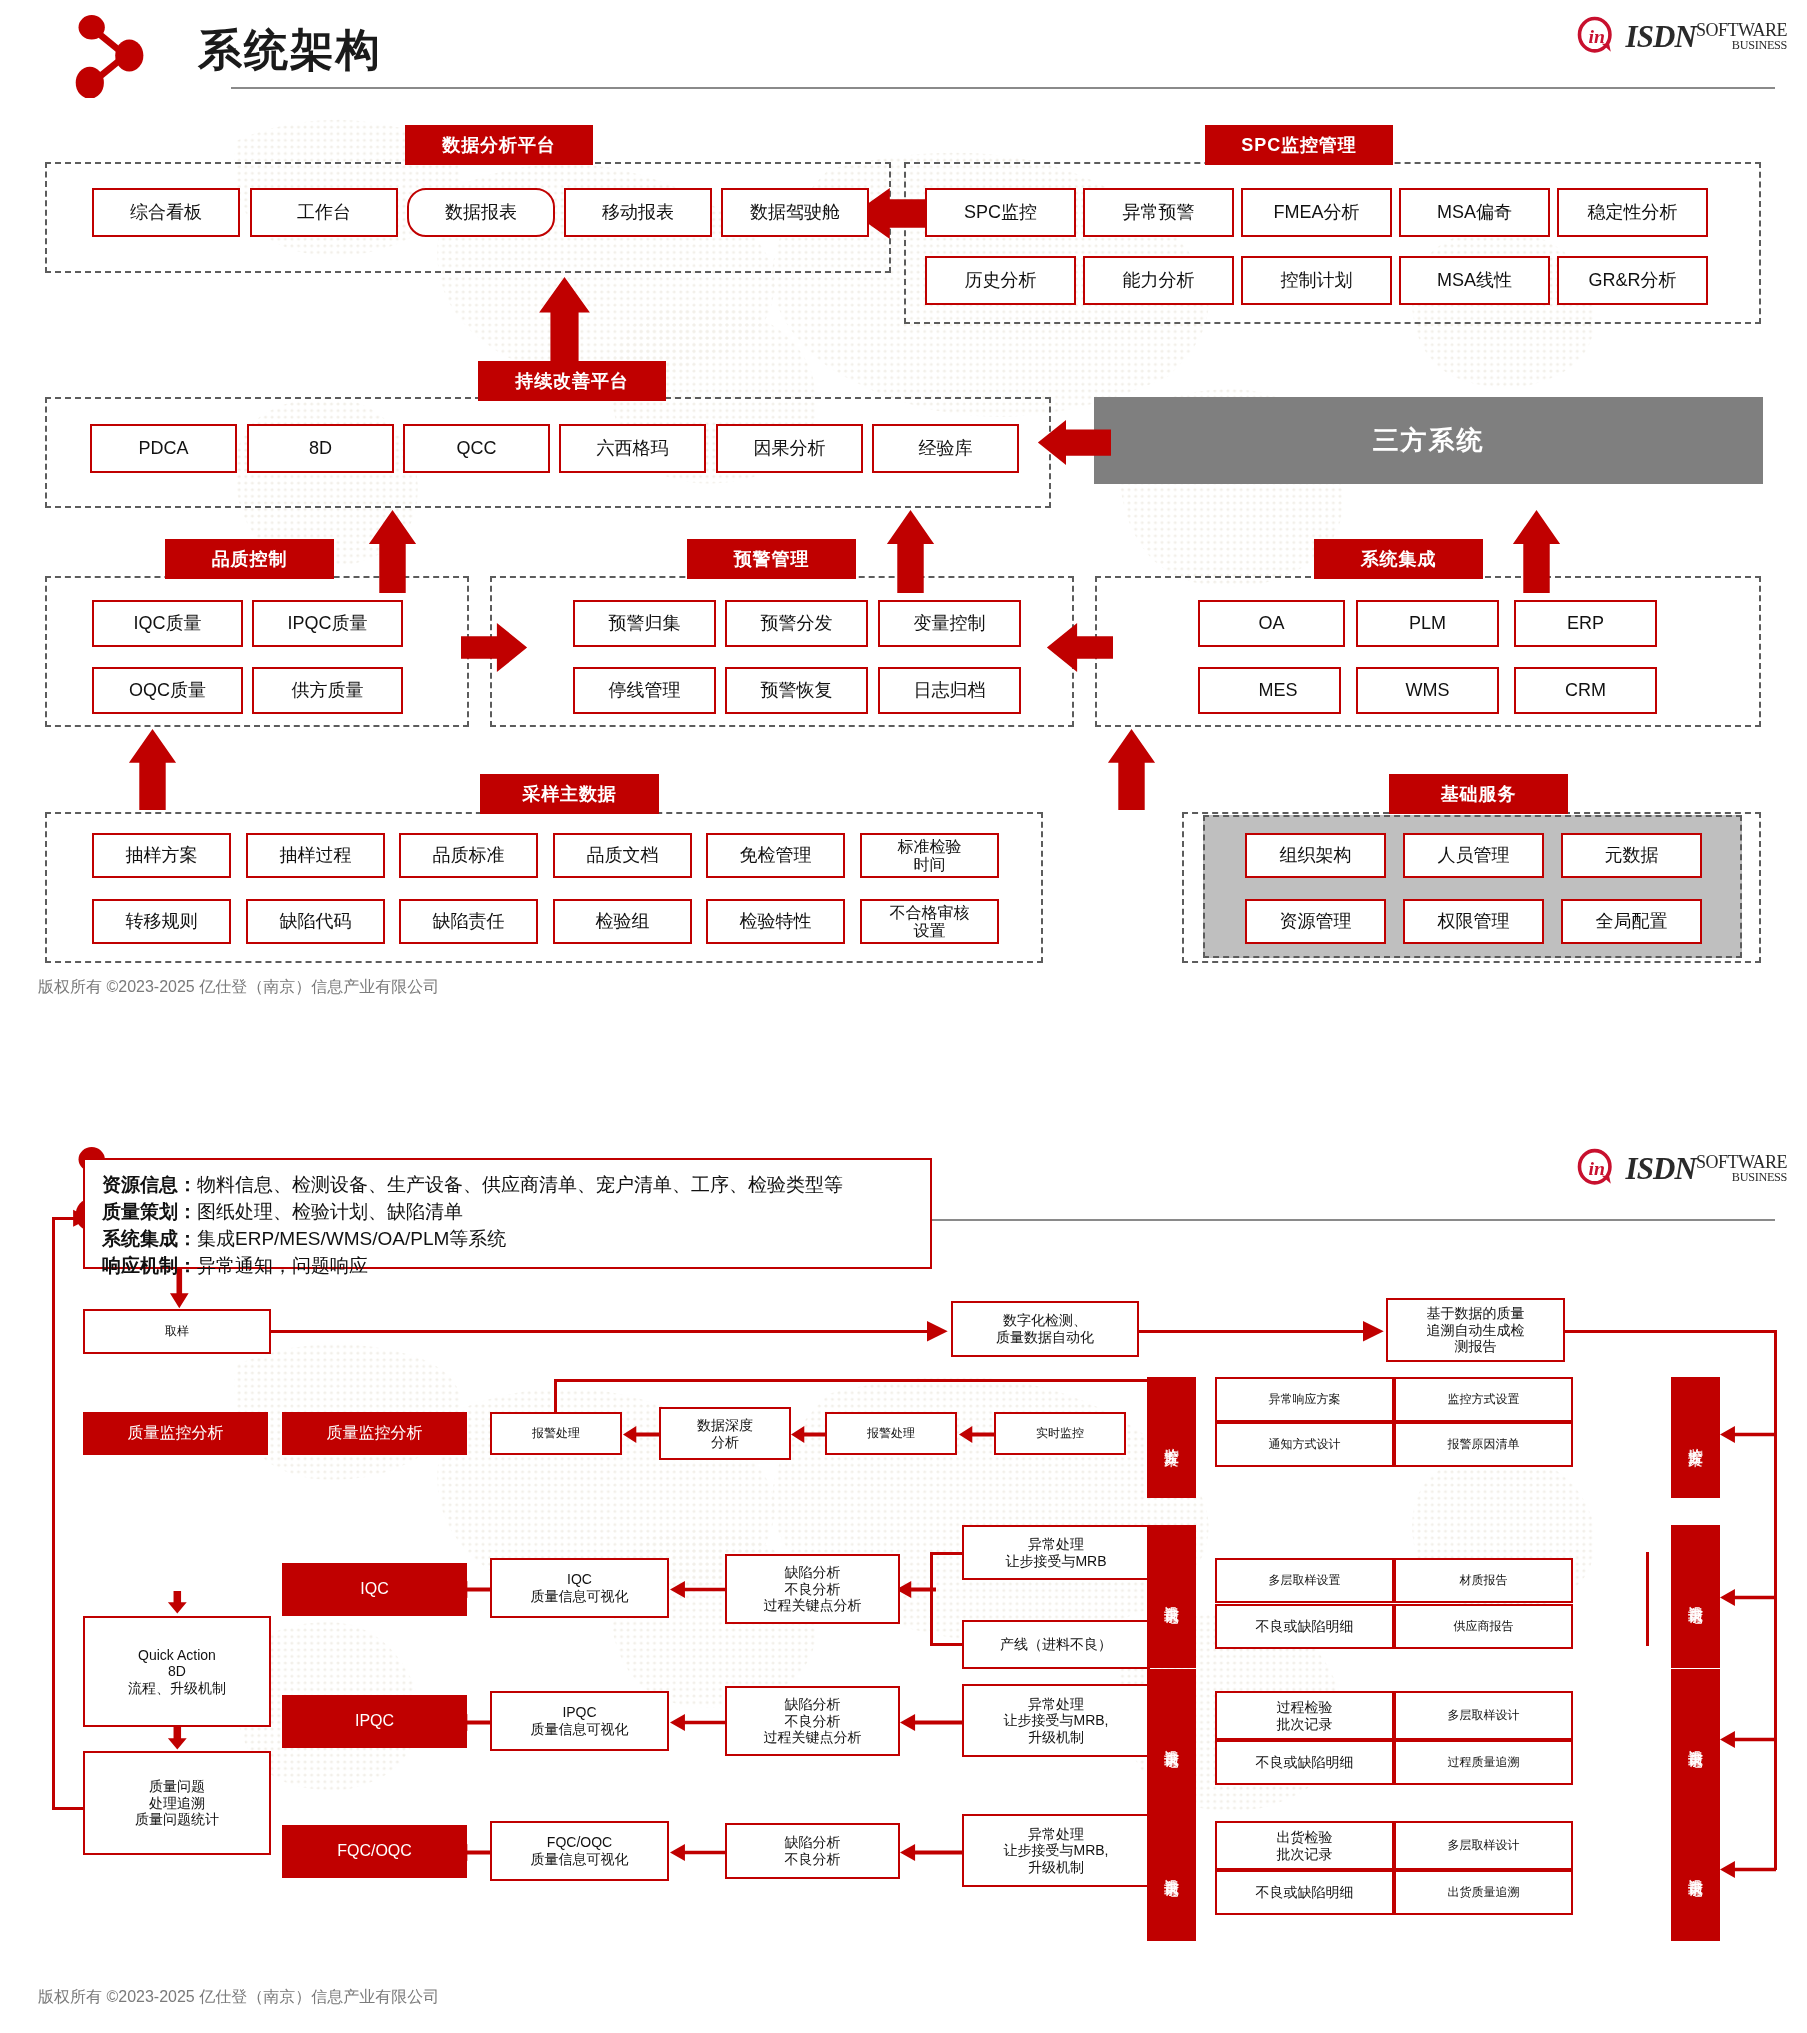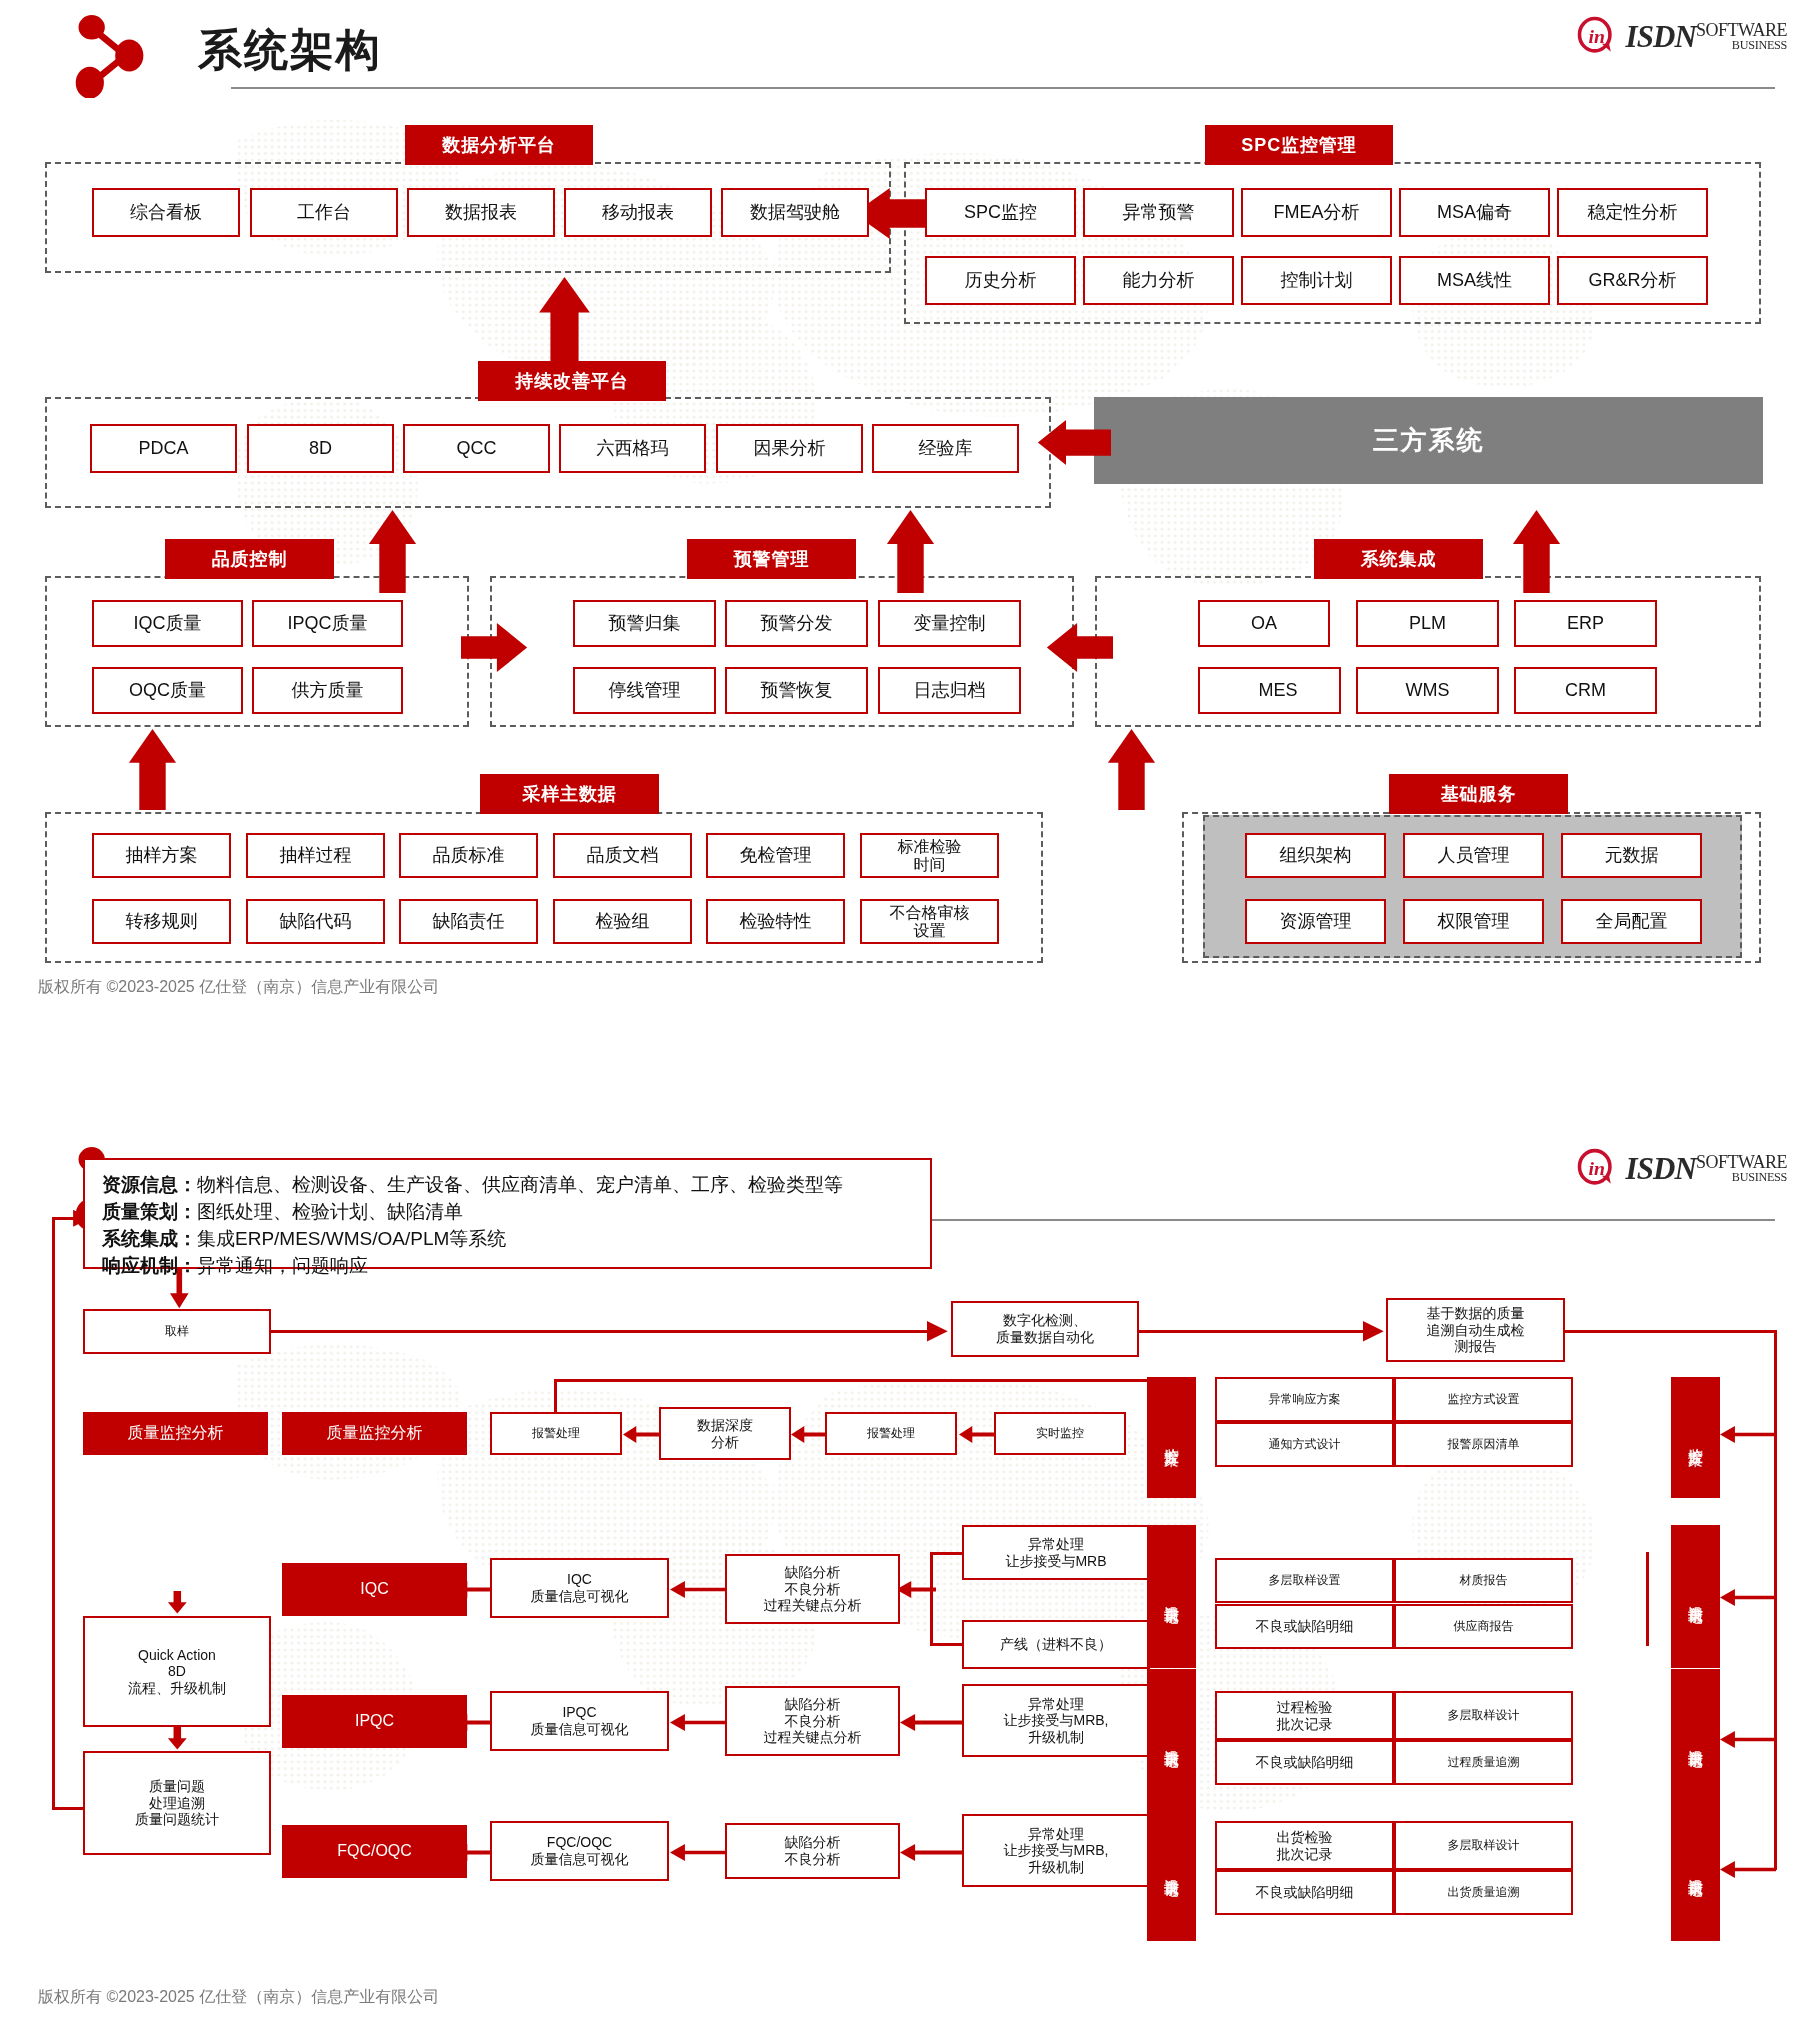--- a/index.html
+++ b/index.html
@@ -146,21 +146,21 @@
           <span class="brand-bu">BUSINESS</span>
         </span>
       </div>
     </div>
   </div>
 
   <div class="tag" style="left:405px; top:125px; width:188px; height:40px;">数据分析平台</div>
   <div class="grp" style="left:45px; top:162px; width:846px; height:111px;"></div>
   <div class="cell" style="left:92px; top:188px; width:148px; height:49px;">综合看板</div>
   <div class="cell" style="left:250px; top:188px; width:148px; height:49px;">工作台</div>
-  <div class="cell" style="left:407px; top:188px; width:148px; height:49px;">数据报表</div>
+  <div class="cell" style="left:407px; top:188px; width:148px; height:49px;border-radius:19px;">数据报表</div>
   <div class="cell" style="left:564px; top:188px; width:148px; height:49px;">移动报表</div>
   <div class="cell" style="left:721px; top:188px; width:148px; height:49px;">数据驾驶舱</div>
 
   <div class="tag" style="left:1205px; top:125px; width:188px; height:40px;">SPC监控管理</div>
   <div class="grp" style="left:904px; top:162px; width:857px; height:162px;"></div>
   <div class="cell" style="left:925px; top:188px; width:151px; height:49px;">SPC监控</div>
   <div class="cell" style="left:1083px; top:188px; width:151px; height:49px;">异常预警</div>
   <div class="cell" style="left:1241px; top:188px; width:151px; height:49px;">FMEA分析</div>
   <div class="cell" style="left:1399px; top:188px; width:151px; height:49px;">MSA偏奇</div>
   <div class="cell" style="left:1557px; top:188px; width:151px; height:49px;">稳定性分析</div>
@@ -222,21 +222,21 @@
   <div class="cell" style="left:573px; top:667px; width:143px; height:47px;">停线管理</div>
   <div class="cell" style="left:725px; top:667px; width:143px; height:47px;">预警恢复</div>
   <div class="cell" style="left:878px; top:667px; width:143px; height:47px;">日志归档</div>
 
   <svg class="arrow" style="left:1045px; top:620px; width:68px; height:55px;" viewBox="0 0 72 58">
     <path d="M72,17 L34,17 L34,3 L2,29 L34,55 L34,41 L72,41 Z" fill="#c00000"></path>
   </svg>
 
   <div class="tag" style="left:1314px; top:539px; width:169px; height:40px;">系统集成</div>
   <div class="grp" style="left:1095px; top:576px; width:666px; height:151px;"></div>
-  <div class="cell" style="left:1198px; top:600px; width:132px; height:47px;text-align:center;">OA</div>
+  <div class="cell" style="left:1198px; top:600px; width:147px; height:47px;text-align:center;">OA</div>
   <div class="cell" style="left:1356px; top:600px; width:143px; height:47px;">PLM</div>
   <div class="cell" style="left:1514px; top:600px; width:143px; height:47px;">ERP</div>
   <div class="cell" style="left:1198px; top:667px; width:143px; height:47px;padding-left:17px;">MES</div>
   <div class="cell" style="left:1356px; top:667px; width:143px; height:47px;">WMS</div>
   <div class="cell" style="left:1514px; top:667px; width:143px; height:47px;">CRM</div>
 
   <svg class="arrow" style="left:127px; top:727px; width:51px; height:83px;" viewBox="0 0 54 88">
     <path d="M13,88 L13,38 L2,38 L27,2 L52,38 L41,38 L41,88 Z" fill="#c00000"></path>
   </svg>
   <svg class="arrow" style="left:1106px; top:727px; width:51px; height:83px;" viewBox="0 0 54 88">

